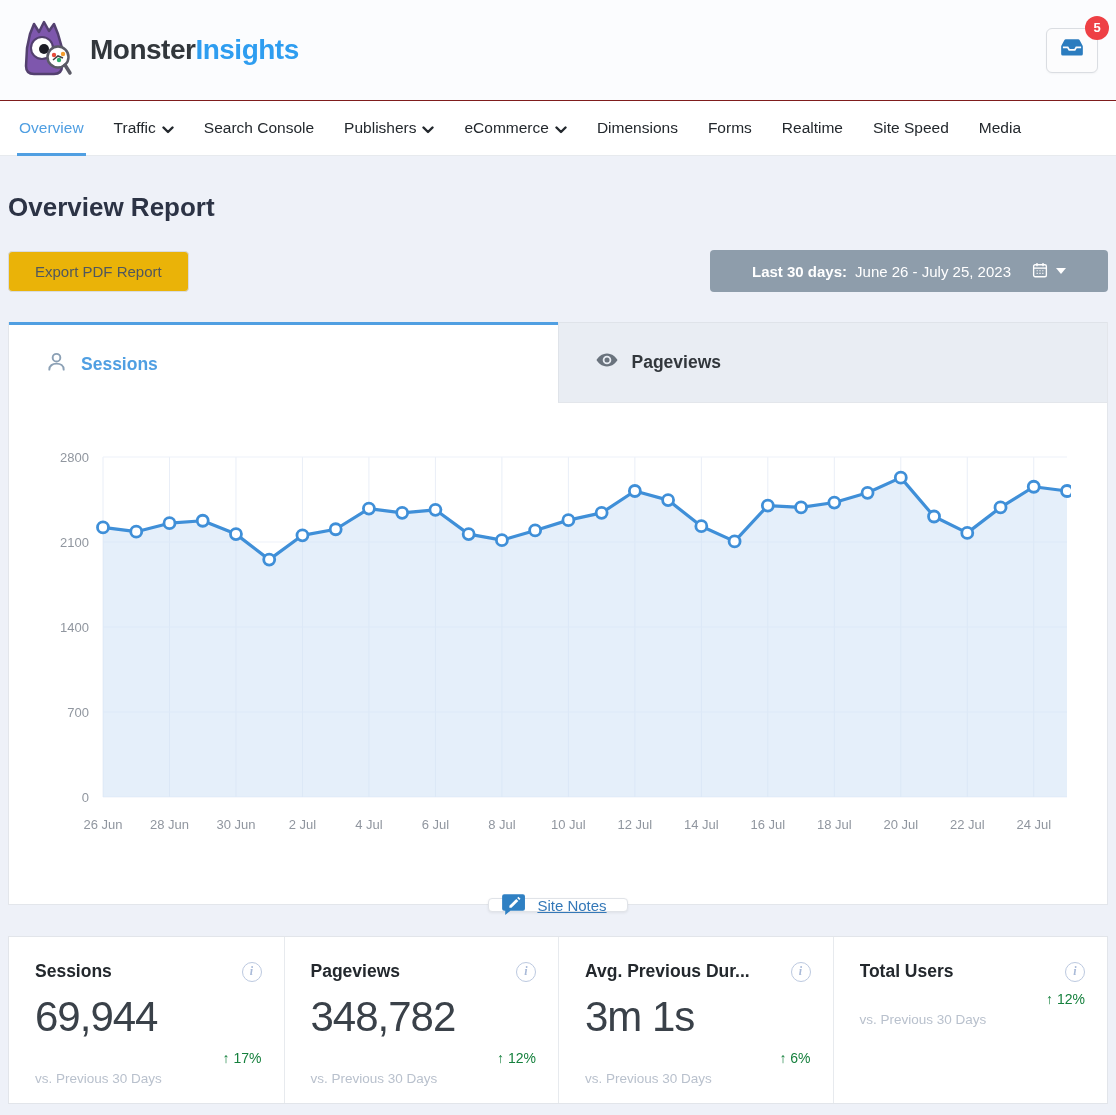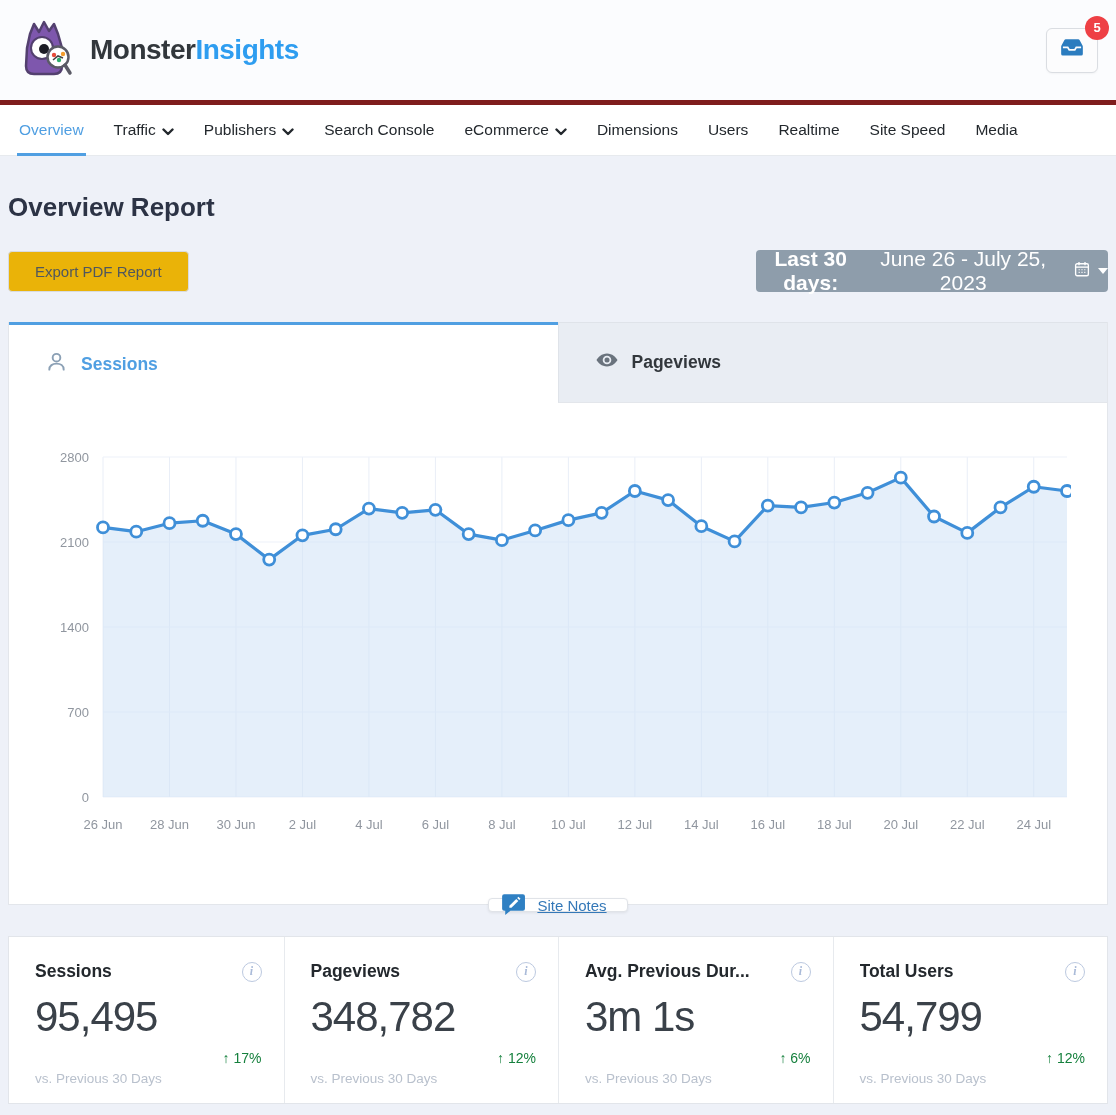--- a/index.html
+++ b/index.html
@@ -29,21 +29,21 @@
   }
   .notif-badge {
     position:absolute; top:-13px; right:-12px;
     width:24px; height:24px; border-radius:50%;
     background:#ee4045; color:#fff; font-size:13px; font-weight:bold;
     display:flex; align-items:center; justify-content:center;
   }
   
   .nav {
     height: 56px; background:#fff;
-    border-top: 5px solid #7f1d1d; border-bottom: 1px solid #e7eaee;
+    border-top: 1px solid #7f1d1d; border-bottom: 1px solid #e7eaee;
     display:flex; align-items:stretch; padding: 0 4px;
   }
   .nav-item {
     display:flex; align-items:center; gap:6px;
     padding: 0 15px; font-size: 15.5px; color:#23282d;
     position: relative; cursor: pointer; white-space: nowrap;
   }
   .nav-item.active { color:#509fe2; }
   .nav-item.active::after {
     content:""; position:absolute; left:13px; right:13px; bottom:-1px;
@@ -53,21 +53,21 @@
   
   .main { padding: 0 8px; }
   .page-title { font-size: 26px; font-weight: bold; color:#2c3345; padding-top: 36px; }
   .toolbar { display:flex; justify-content:space-between; align-items:center; margin-top: 27px; }
   .export-btn {
     background:#eab308; border:1px solid #d8dbe0; border-radius:4px;
     font-size:15px; color:#50575e; padding: 11px 26px; cursor:pointer;
   }
   .date-btn {
     background:#8e9dab; border:none; border-radius:4px; color:#fff;
-    width: 352px; height: 42px; font-size: 21px;
+    width: 398px; height: 42px; font-size: 15px;
     display:flex; align-items:center; justify-content:center; gap:8px; cursor:pointer;
   }
   .date-btn .bold { font-weight: bold; }
   .date-btn .icons { display:flex; align-items:center; gap:7px; margin-left: 12px; }
   .caret-down {
     width:0; height:0; border-left:5px solid transparent;
     border-right:5px solid transparent; border-top:6px solid #fff;
   }
   
   .chart-card { margin-top: 30px; background:#fff; border:1px solid #e3e6eb; border-top: none; }
@@ -149,39 +149,39 @@
     <div class="nav-item active">
       <span>Overview</span>
     </div>
     <div class="nav-item">
       <span>Traffic</span>
       <span class="chev"><svg width="12" height="8" viewBox="0 0 12 8" fill="none" stroke="#23282d" stroke-width="2.4" stroke-linecap="round" stroke-linejoin="round">
           <path d="M1.5 1.5 L6 6 L10.5 1.5"></path>
         </svg></span>
     </div>
     <div class="nav-item">
+      <span>Search Console</span>
+    </div>
+    <div class="nav-item">
       <span>Publishers</span>
       <span class="chev"><svg width="12" height="8" viewBox="0 0 12 8" fill="none" stroke="#23282d" stroke-width="2.4" stroke-linecap="round" stroke-linejoin="round">
           <path d="M1.5 1.5 L6 6 L10.5 1.5"></path>
         </svg></span>
     </div>
     <div class="nav-item">
-      <span>Search Console</span>
-    </div>
-    <div class="nav-item">
       <span>eCommerce</span>
       <span class="chev"><svg width="12" height="8" viewBox="0 0 12 8" fill="none" stroke="#23282d" stroke-width="2.4" stroke-linecap="round" stroke-linejoin="round">
           <path d="M1.5 1.5 L6 6 L10.5 1.5"></path>
         </svg></span>
     </div>
     <div class="nav-item">
       <span>Dimensions</span>
     </div>
     <div class="nav-item">
-      <span>Users</span>
+      <span>Forms</span>
     </div>
     <div class="nav-item">
       <span>Realtime</span>
     </div>
     <div class="nav-item">
       <span>Site Speed</span>
     </div>
     <div class="nav-item">
       <span>Media</span>
     </div>
@@ -328,21 +328,21 @@
       <span class="site-notes-label">Site Notes</span>
     </div>
   </div>
 
   <div class="stats" id="stats-row">
       <div class="stat-card">
         <div class="stat-head">
           <span class="stat-title">Sessions</span>
           <span class="info-icon">i</span>
         </div>
-        <div class="stat-value">95,495</div>
+        <div class="stat-value">69,944</div>
         <div class="stat-change"><span class="arrow">↑</span> <span>17%</span></div>
         <div class="stat-compare">vs. Previous 30 Days</div>
       </div>
       <div class="stat-card">
         <div class="stat-head">
           <span class="stat-title">Pageviews</span>
           <span class="info-icon">i</span>
         </div>
         <div class="stat-value">348,782</div>
         <div class="stat-change"><span class="arrow">↑</span> <span>12%</span></div>
@@ -355,18 +355,17 @@
         </div>
         <div class="stat-value">3m 1s</div>
         <div class="stat-change"><span class="arrow">↑</span> <span>6%</span></div>
         <div class="stat-compare">vs. Previous 30 Days</div>
       </div>
       <div class="stat-card">
         <div class="stat-head">
           <span class="stat-title">Total Users</span>
           <span class="info-icon">i</span>
         </div>
-        <div class="stat-value">54,799</div>
         <div class="stat-change"><span class="arrow">↑</span> <span>12%</span></div>
         <div class="stat-compare">vs. Previous 30 Days</div>
       </div>
     </div>
 </div>
 
 </body></html>

